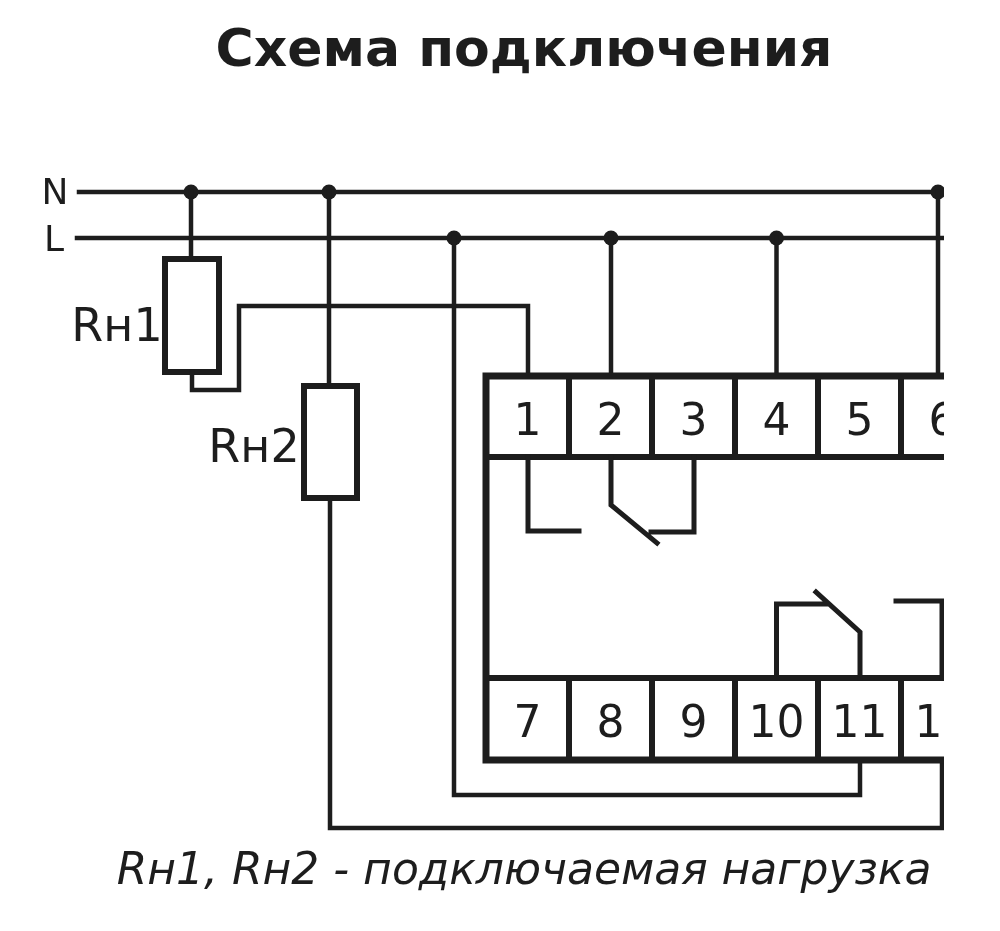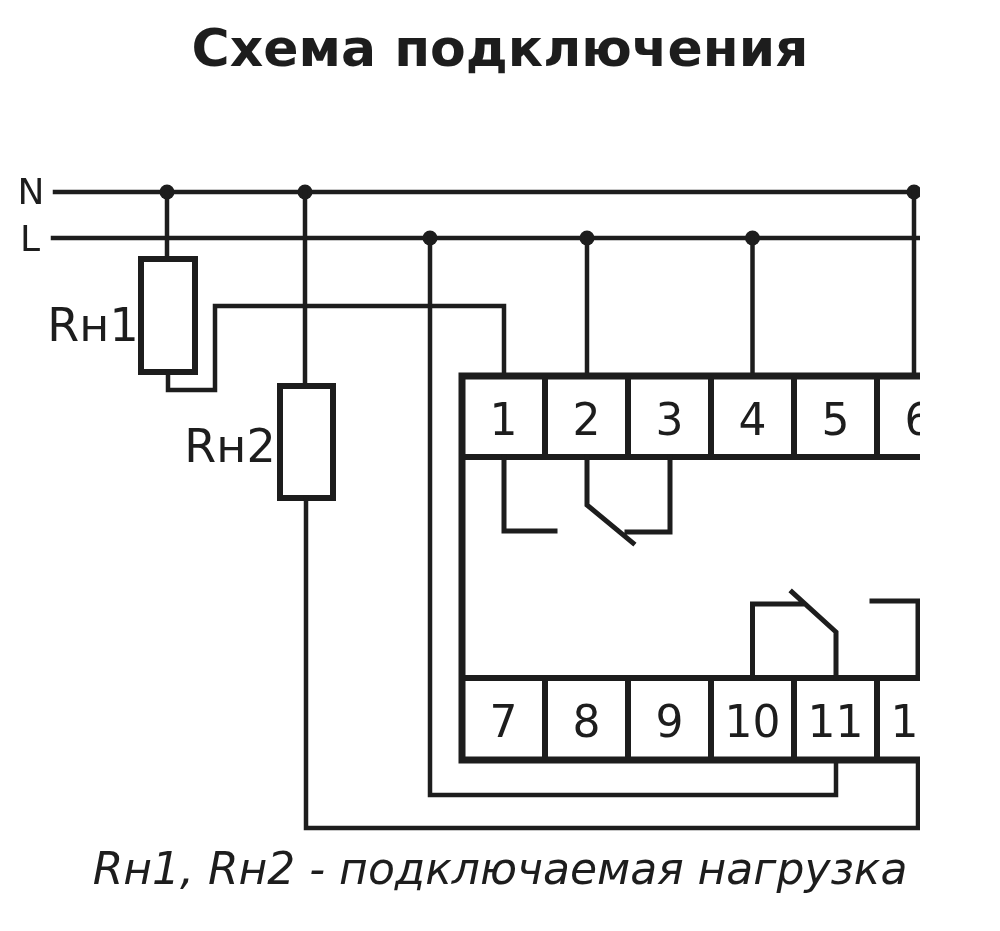--- a/index.html
+++ b/index.html
@@ -1,17 +1,17 @@
 <!DOCTYPE html>
 <html style="--ink: #1d1d1d; --bg: #ffffff;"><head>
 <meta charset="utf-8">
 <style>
   :root { --ink:#1d1d1d; --bg:#ffffff; }
   html,body { margin:0; padding:0; background:var(--bg); }
-  .page { width:920px; height:931px; background:var(--bg); position:relative; overflow:hidden; }
+  .page { width:920px; height:931px; background:var(--bg); position:relative; overflow:hidden;margin-left:24px; }
   svg { display:block; }
   .w    { fill:none; stroke:var(--ink); stroke-width:4.5; stroke-linecap:square; stroke-linejoin:miter; }
   .box  { fill:var(--bg); stroke:var(--ink); stroke-width:6; }
   .device { fill:none; stroke:var(--ink); stroke-width:7; }
   .grid { fill:none; stroke:var(--ink); stroke-width:6; }
   .contact { fill:none; stroke:var(--ink); stroke-width:5; stroke-linecap:square; }
   .dot  { fill:var(--ink); stroke:none; }
   text  { fill:var(--ink); font-family:"DejaVu Sans","Liberation Sans",sans-serif; }
   .title   { font-size:52px; font-weight:bold; text-anchor:middle; }
   .buslbl  { font-size:36px; text-anchor:middle; }

